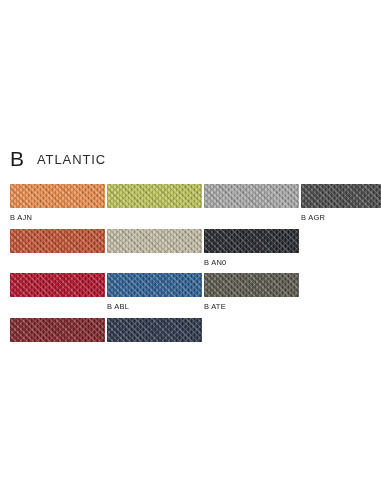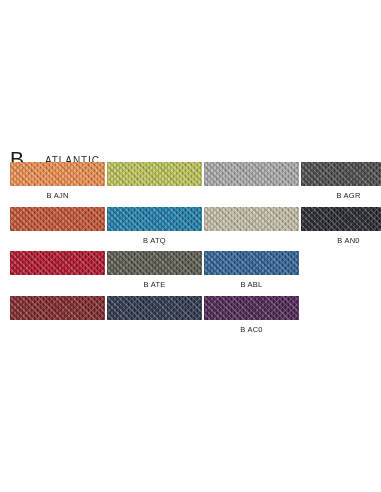--- a/index.html
+++ b/index.html
@@ -54,37 +54,36 @@
     align-items: baseline;
   }
   .group-letter {
     font-size: 21px;
     font-weight: 400;
     color: #1a1a1a;
     line-height: 1;
     letter-spacing: 0;
   }
   .group-name {
-    margin-left: 21px;
-    font-size: 10px;
+    margin-left: 13px;
+    font-size: 13px;
     font-weight: 400;
     letter-spacing: 0.9px;
     color: #2b2b2b;
     position: relative;
     top: -2px;
     white-space: nowrap;
   }
 
   
   .grid {
     position: absolute;
     left: 10px;
-    top: 162px;
+    top: 184px;
     width: 362px;
-    text-align: center;
   }
   .grid-row {
     display: flex;
     height: 44.5px;
   }
   .cell {
     width: 95px;
     margin-right: 2px;
   }
   .cell.empty .swatch,
@@ -166,61 +165,53 @@
         <div class="swatch" style="background-color: rgb(71, 71, 71);"></div>
         <div class="cell-label">B AGR</div>
       </div>
     </div>
 
     <div class="grid-row">
       <div class="cell">
         <div class="swatch" style="background-color: rgb(193, 79, 48);"></div>
       </div>
       <div class="cell">
-        <div class="swatch" style="background-color: rgb(26, 123, 168);"></div>
-        <div class="cell-label">B ATQ</div>
-      </div>
-      <div class="cell">
         <div class="swatch" style="background-color: rgb(194, 187, 166);"></div>
       </div>
       <div class="cell">
         <div class="swatch" style="background-color: rgb(35, 36, 42);"></div>
         <div class="cell-label">B AN0</div>
       </div>
     </div>
 
     <div class="grid-row">
       <div class="cell">
         <div class="swatch" style="background-color: rgb(176, 16, 39);"></div>
       </div>
       <div class="cell">
+        <div class="swatch" style="background-color: rgb(43, 94, 146);"></div>
+        <div class="cell-label">B ABL</div>
+      </div>
+      <div class="cell">
         <div class="swatch" style="background-color: rgb(88, 86, 74);"></div>
         <div class="cell-label">B ATE</div>
-      </div>
-      <div class="cell">
-        <div class="swatch" style="background-color: rgb(43, 94, 146);"></div>
-        <div class="cell-label">B ABL</div>
       </div>
       <div class="cell empty">
         <div class="swatch"></div>
         <div class="cell-label"></div>
       </div>
     </div>
 
     <div class="grid-row">
       <div class="cell">
         <div class="swatch" style="background-color: rgb(125, 35, 39);"></div>
       </div>
       <div class="cell">
         <div class="swatch" style="background-color: rgb(42, 51, 71);"></div>
       </div>
-      <div class="cell">
-        <div class="swatch" style="background-color: rgb(74, 33, 80);"></div>
-        <div class="cell-label">B AC0</div>
-      </div>
       <div class="cell empty">
         <div class="swatch"></div>
         <div class="cell-label"></div>
       </div>
     </div>
 
   </div>
 </div>
 
 </body></html>

